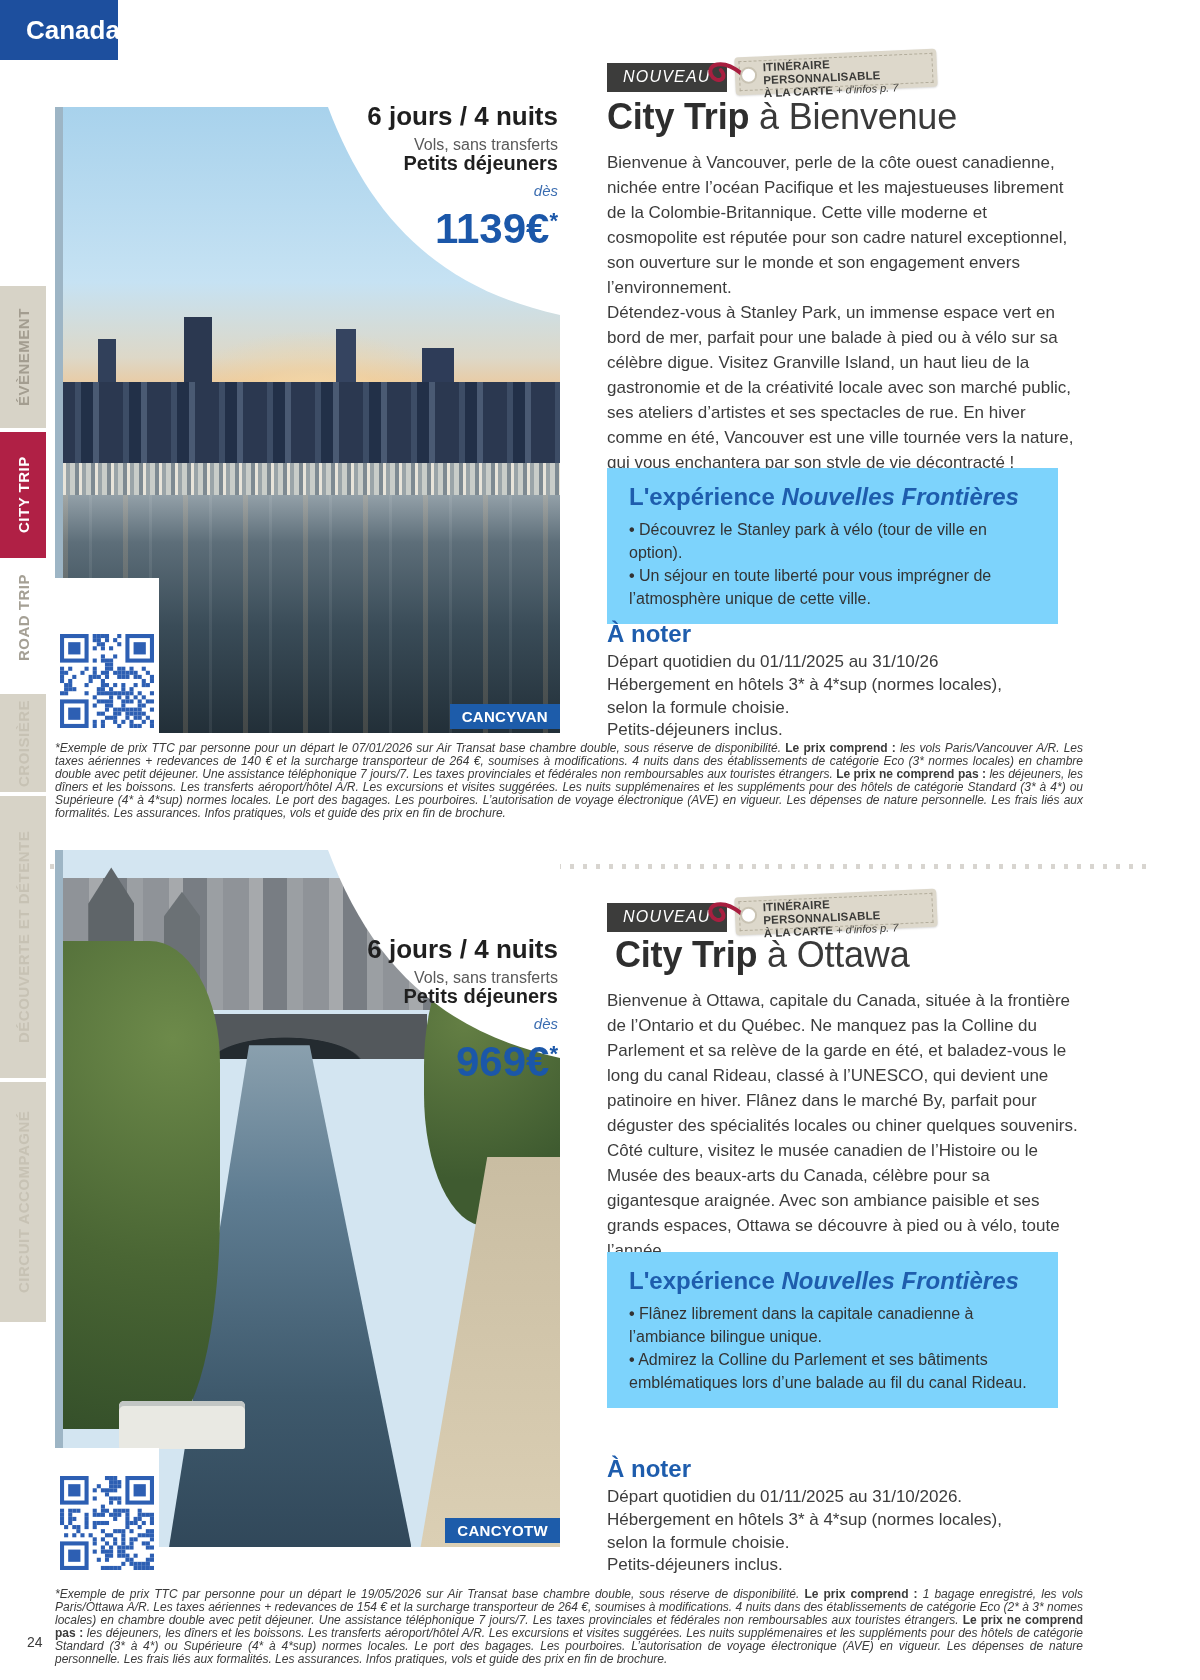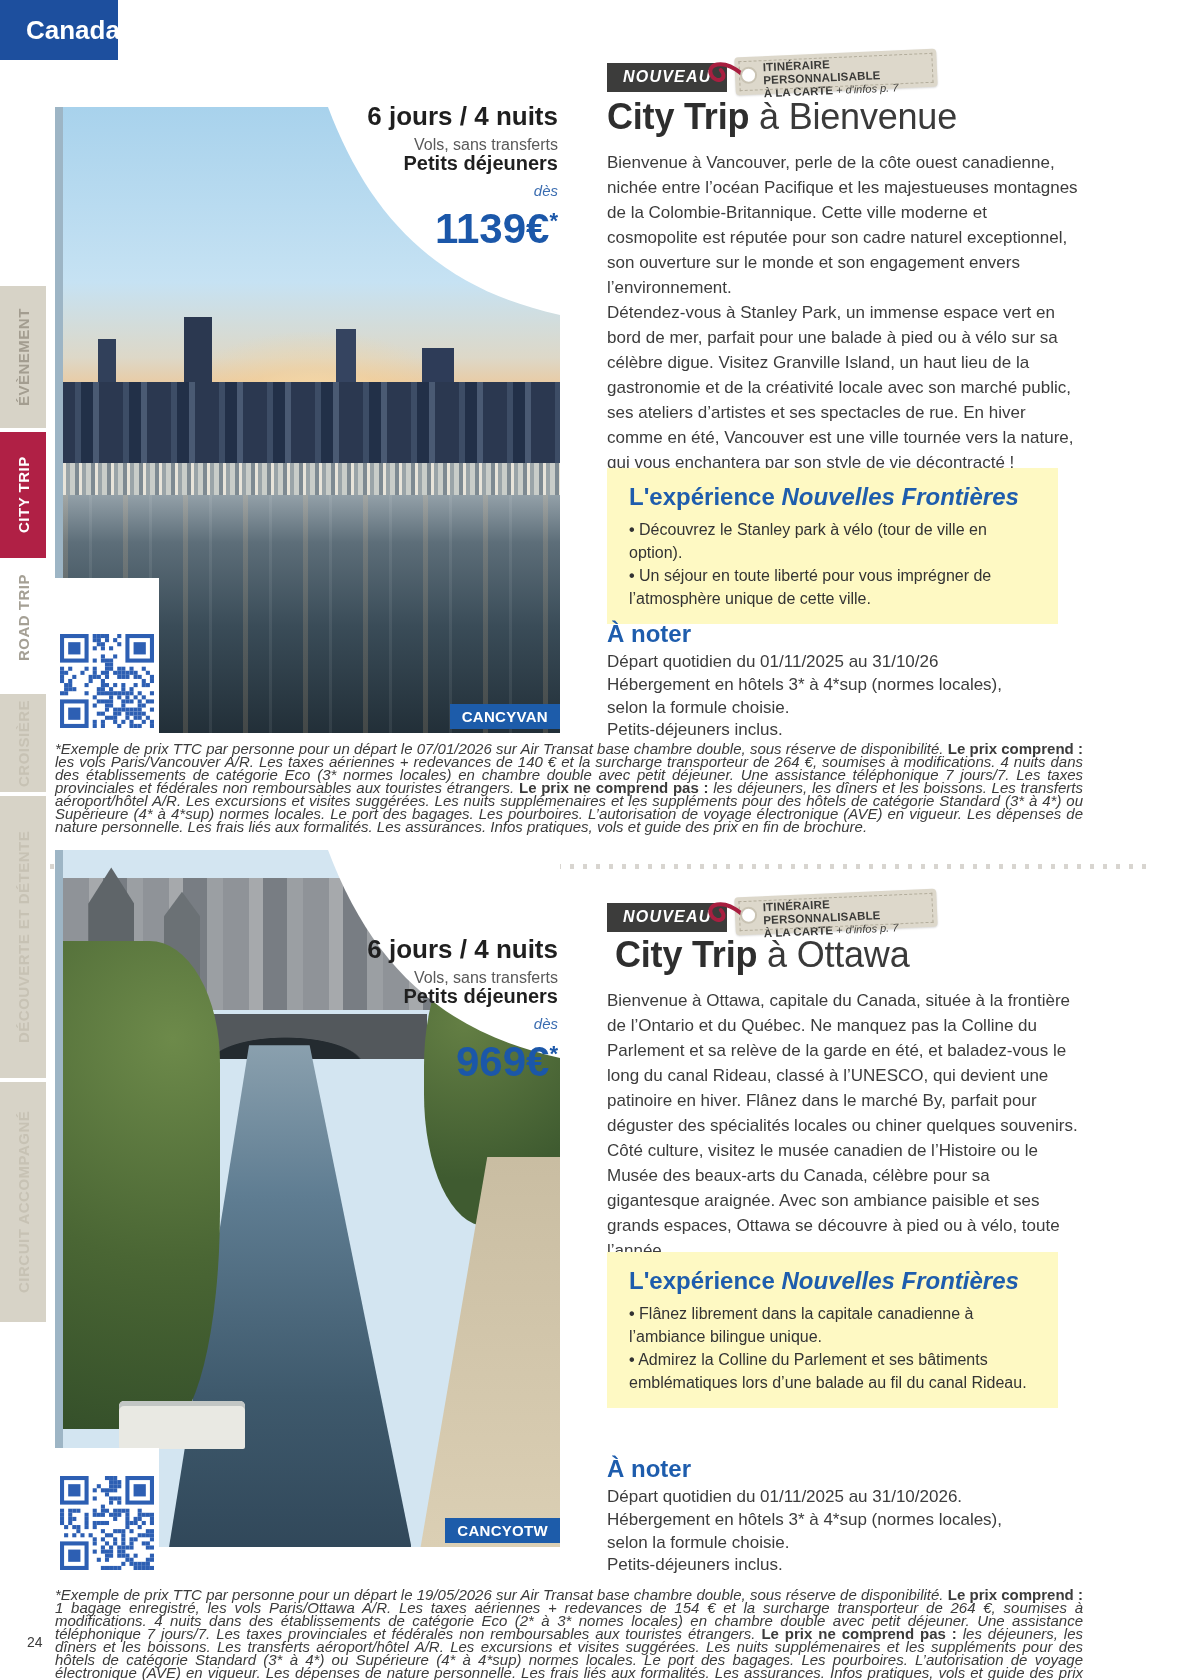--- a/index.html
+++ b/index.html
@@ -56,51 +56,51 @@
   
   .price-block { position:absolute; left:318px; width:240px; text-align:right; }
   .pb-duration { font-size:26px; font-weight:bold; color:#1f1f1f; line-height:30px; }
   .pb-flights { font-size:16px; color:#595959; margin-top:4px; line-height:19px; }
   .pb-meals { font-size:20px; font-weight:bold; color:#1f1f1f; line-height:19px; }
   .pb-des { font-size:15px; font-style:italic; color:#3a6cb0; margin-top:10px; line-height:16px; }
   .pb-price { font-size:42px; font-weight:bold; color:#1b57a9; line-height:44px; }
   .pb-price sup { font-size:22px; }
 
   
-  .new-badge { position:absolute; left:607px; background:#3c3c3b; color:#fff; font-style:italic; font-weight:bold;
+  .new-badge { position:absolute; left:607px; background:#3c3c3b; color:#fff; font-style:italic; font-weight:normal;
     font-size:16px; letter-spacing:1.2px; padding:5px 16px 6px; }
   .tag { position:absolute; left:735px; width:202px; height:38px; background:#ddd8cb; border-radius:4px;
     outline:1px dashed #b3ad9c; outline-offset:-5px; transform:rotate(-2.5deg); box-shadow:0 1px 2px rgba(0,0,0,.15);
     padding:5px 6px 0 28px; }
   .tag-hole { position:absolute; left:7px; top:12px; width:13px; height:13px; background:#fff; border-radius:50%;
     box-shadow:0 0 0 2px #c9c3b3; }
   .tag-ribbon { position:absolute; left:-32px; top:-2px; width:42px; height:38px; overflow:visible; }
   .tag-l1 { font-size:11.5px; font-weight:bold; color:#3a3a38; line-height:13px; letter-spacing:.2px; }
   .tag-l2 { font-size:11.5px; color:#3a3a38; line-height:13px; }
   .tag-l2 .b { font-weight:bold; }
   .tag-l2 .i { font-style:italic; font-size:11px; }
 
   .offer-title { position:absolute; left:607px; font-size:36px; color:#2e2e2e; letter-spacing:-.2px; }
   .offer-title .t1 { font-weight:bold; }
   .offer-title .t2 { font-weight:normal; color:#3a3a3a; }
 
   .desc { position:absolute; left:607px; width:474px; font-size:17px; line-height:25px; color:#3c3c3c; }
   .desc p { margin:0; }
 
-  .exp-box { position:absolute; left:607px; width:451px; background:#fef9c3; padding:14px 20px 14px 22px; }
+  .exp-box { position:absolute; left:607px; width:451px; background:#7dd3fc; padding:14px 20px 14px 22px; }
   .exp-title { font-size:24px; color:#1e5dad; line-height:30px; margin-bottom:6px; }
   .exp-title .t1 { font-weight:bold; }
   .exp-title .t2 { font-weight:bold; font-style:italic; }
   .exp-bullet { font-size:16px; line-height:23px; color:#333; }
   .exp-bullet .dot { font-weight:bold; }
 
   .note-title { position:absolute; left:607px; font-size:24px; font-weight:bold; color:#1e5dad;text-align:right; }
   .note-lines { position:absolute; left:607px; width:474px; font-size:17px; line-height:22.8px; color:#3c3c3c; }
 
-  .legal { position:absolute; left:55px; width:1028px; font-size:15px; line-height:13px; color:#3b3b3b;
+  .legal { position:absolute; left:55px; width:1028px; font-size:12px; line-height:13px; color:#3b3b3b;
     font-style:italic; text-align:justify; }
   .legal .b { font-weight:bold; font-style:normal; }
 
   .divider { position:absolute; left:50px; top:864px; width:1100px; height:5px;
     background:repeating-linear-gradient(90deg,#d8d5d0 0 4px, transparent 4px 13px); }
 
   .page-number { position:absolute; left:27px; top:1634px; font-size:14px; color:#3b3b3b; }
 </style>
 </head>
 <body>
@@ -333,21 +333,21 @@
       <path d="M38,18 C20,2 4,8 8,18 C12,28 26,24 18,14" fill="none" stroke="#a81f40" stroke-width="4" stroke-linecap="round"></path>
     </svg>
     <span class="tag-hole"></span>
     <div class="tag-l1">ITINÉRAIRE PERSONNALISABLE</div>
     <div class="tag-l2"><span class="b">À LA CARTE</span><span class="i"> + d'infos p. 7</span></div>
   </div>
 
   <h1 class="offer-title" style="top:96px;"><span class="t1">City Trip</span><span class="t2"> à Bienvenue</span></h1>
 
   <div class="desc" style="top:150px;">
-    <p>Bienvenue à Vancouver, perle de la côte ouest canadienne, nichée entre l’océan Pacifique et les majestueuses montagnes de la Colombie-Britannique. Cette ville moderne et cosmopolite est réputée pour son cadre naturel exceptionnel, son ouverture sur le monde et son engagement envers l’environnement.</p>
+    <p>Bienvenue à Vancouver, perle de la côte ouest canadienne, nichée entre l’océan Pacifique et les majestueuses librement de la Colombie-Britannique. Cette ville moderne et cosmopolite est réputée pour son cadre naturel exceptionnel, son ouverture sur le monde et son engagement envers l’environnement.</p>
     <p>Détendez-vous à Stanley Park, un immense espace vert en bord de mer, parfait pour une balade à pied ou à vélo sur sa célèbre digue. Visitez Granville Island, un haut lieu de la gastronomie et de la créativité locale avec son marché public, ses ateliers d’artistes et ses spectacles de rue. En hiver comme en été, Vancouver est une ville tournée vers la nature, qui vous enchantera par son style de vie décontracté !</p>
   </div>
 
   <div class="exp-box" style="top:468px;">
     <div class="exp-title"><span class="t1">L'expérience </span><span class="t2">Nouvelles Frontières</span></div>
     <div class="exp-bullet"><span class="dot">•</span><span> Découvrez le Stanley park à vélo (tour de ville en option).</span></div>
     <div class="exp-bullet"><span class="dot">•</span><span> Un séjour en toute liberté pour vous imprégner de l’atmosphère unique de cette ville.</span></div>
   </div>
 
   <div class="note-title" style="top:620px;">À noter</div>

